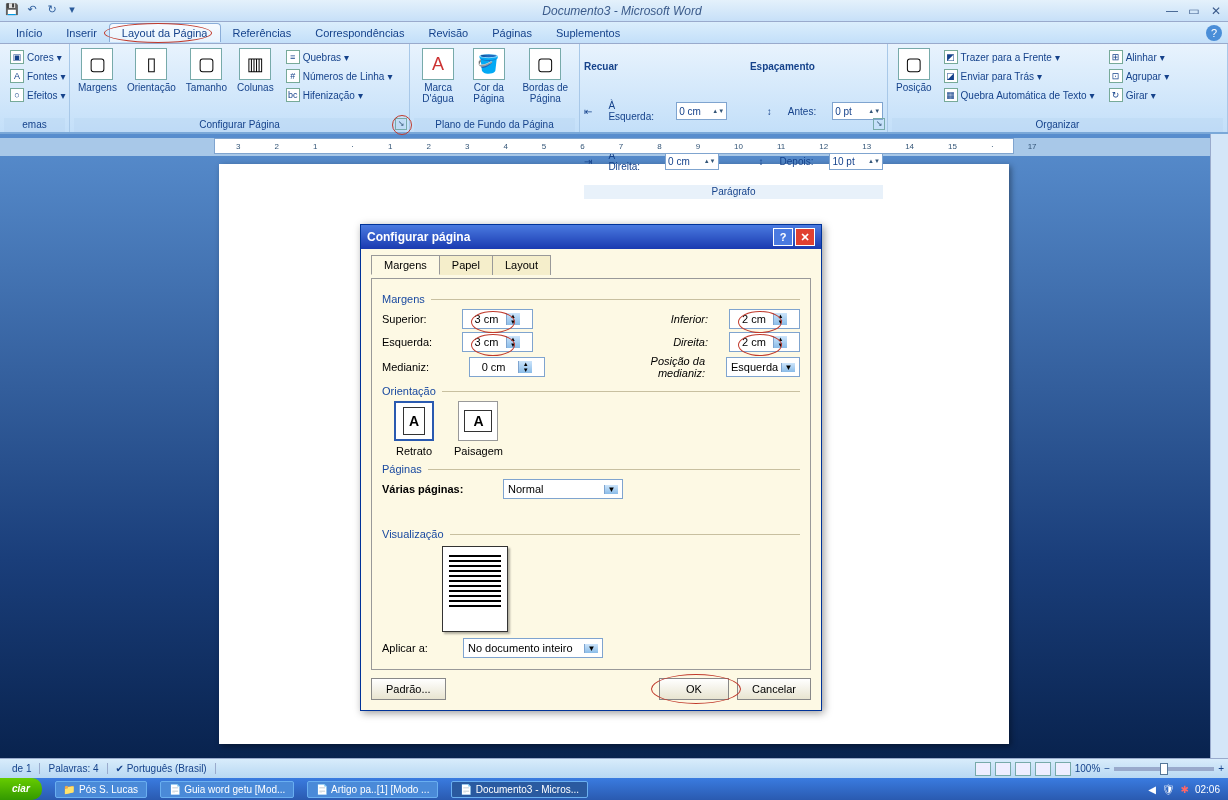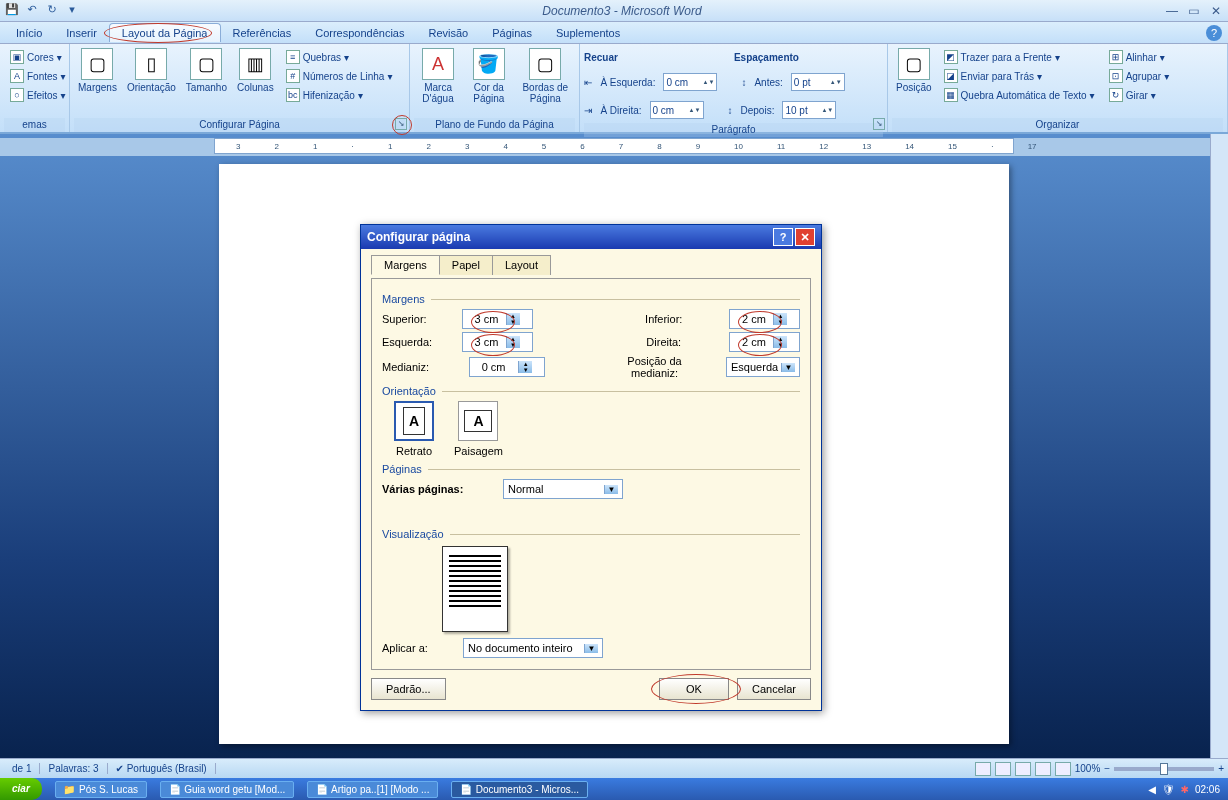--- a/index.html
+++ b/index.html
@@ -24,21 +24,21 @@
 .ribbon { height: 90px; background: linear-gradient(to bottom, #e8f3fd, #c3dff9); display: flex; border-bottom: 2px solid #7aa8d8; }
 .group { border-right: 1px solid #a8c8e8; display: flex; flex-direction: column; padding: 2px 4px 0 4px; position: relative; }
 .group-body { flex: 1; display: flex; align-items: flex-start; gap: 2px; }
 .group-label { font-size: 10px; color: #15428b; text-align: center; padding: 1px 0 2px 0; background: rgba(180,210,240,0.3); }
 .bigbtn { display: flex; flex-direction: column; align-items: center; padding: 2px 4px; min-width: 42px; }
 .bigbtn .icon { width: 32px; height: 32px; border: 1px solid #7aa; background: #fff; margin-bottom: 2px; display: flex; align-items: center; justify-content: center; font-size: 18px; }
 .bigbtn .lbl { font-size: 10px; color: #15428b; text-align: center; line-height: 11px; }
 .smallstack { display: flex; flex-direction: column; gap: 1px; padding: 2px; }
 .smallbtn { font-size: 10px; color: #15428b; padding: 2px 4px; display: flex; align-items: center; gap: 3px; white-space: nowrap; }
 .smallbtn .si { width: 14px; height: 14px; border: 1px solid #7a9; background: #fff; font-size: 9px; text-align: center; line-height: 12px; }
-.paragroup .row { display: flex; align-items: center; gap: 8px; font-size: 10px; color: #15428b; margin: 4px 0; }
+.paragroup .row { display: flex; align-items: center; gap: 16px; font-size: 10px; color: #15428b; margin: 13px 0; }
 .numfield { width: 54px; height: 18px; border: 1px solid #7fa4cf; background: #fff; font-size: 10px; padding: 0 2px; display: flex; align-items: center; justify-content: space-between; }
 .spin { width: 12px; display: flex; flex-direction: column; font-size: 6px; color: #357; }
 .launcher { position: absolute; right: 2px; bottom: 2px; width: 12px; height: 12px; border: 1px solid #7aa; font-size: 8px; text-align: center; line-height: 10px; color: #357; }
 .launcher-circle { position: absolute; right: -3px; bottom: -3px; width: 20px; height: 20px; border: 1.5px solid #c0392b; border-radius: 50%; pointer-events: none; }
 
 
 .ruler { height: 18px; background: #a8c8e8; margin: 4px 0 0 0; display: flex; justify-content: center; }
 .ruler-inner { width: 800px; height: 16px; background: #fff; border: 1px solid #7fa4cf; font-size: 8px; color: #357; display: flex; align-items: center; padding: 0 4px; position: relative; }
 .ruler-inner span { margin: 0 17px; }
 
@@ -73,21 +73,21 @@
 .dlg-body { padding: 6px 10px 10px 10px; }
 .dlg-tabs { display: flex; gap: 0; margin-bottom: 4px; }
 .dtab { padding: 3px 12px; font-size: 11px; border: 1px solid #999; background: #f5eecb; border-bottom: none; margin-right: -1px; }
 .dtab.active { background: #fdf9e4; border-bottom: 1px solid #fdf9e4; position: relative; z-index: 2; }
 .dlg-panel { border: 1px solid #999; padding: 8px 10px; background: #fdf9e4; margin-top: -1px; }
 .fieldset-lbl { color: #1a4aa0; font-size: 11px; margin: 6px 0 4px 0; display: flex; align-items: center; gap: 6px; }
 .fieldset-lbl::after { content: ""; flex: 1; height: 1px; background: #c8c0a0; }
 .frow { display: flex; align-items: center; margin: 3px 0; font-size: 11px; gap: 21px; }
 .frow label { width: 78px; }
 .frow .spacer { width: 60px; }
-.frow label.r { width: 118px; text-align: center; }
+.frow label.r { width: 118px; text-align: right; font-style: italic; }
 .dinput { width: 86px; height: 20px; border: 1px solid #7fa4cf; background: #fff; font-size: 11px; padding: 0 12px; display: flex; align-items: center; justify-content: space-between; }
 .dinput .sp { width: 14px; background: linear-gradient(to bottom, #cce4fb, #8abce8); border-left: 1px solid #7fa4cf; display: flex; flex-direction: column; font-size: 6px; text-align: center; }
 .dselect { width: 86px; height: 20px; border: 1px solid #7fa4cf; background: #fff; font-size: 11px; padding: 0 4px; display: flex; align-items: center; justify-content: space-between; }
 .dselect .ar { width: 14px; background: linear-gradient(to bottom, #cce4fb, #8abce8); border-left: 1px solid #7fa4cf; font-size: 8px; text-align: center; }
 .red-circ { position: relative; }
 .red-circ::after { content: ""; position: absolute; left: -4px; top: -2px; width: 42px; height: 20px; border: 1.5px solid #c0392b; border-radius: 50%; pointer-events: none; }
 .orient-row { display: flex; gap: 20px; margin: 4px 0 4px 12px; }
 .orient-btn { display: flex; flex-direction: column; align-items: center; font-size: 11px; gap: 4px; }
 .orient-icon { width: 40px; height: 40px; border: 1px solid #999; background: #fff; display: flex; align-items: center; justify-content: center; }
 .orient-icon.sel { border: 2px solid #2a5ab0; }
@@ -400,21 +400,21 @@
         </div>
       <div class="dbtn">Cancelar</div>
     </div>
   </div>
 </div>
 
 <div class="vscroll"></div>
 
 <div class="statusbar">
   <span>de 1</span>
-  <span>Palavras: 3</span>
+  <span>Palavras: 4</span>
   <span>✔ <span>Português (Brasil)</span></span>
   <div class="status-right">
     <div class="viewbtn"></div>
     <div class="viewbtn"></div>
     <div class="viewbtn"></div>
     <div class="viewbtn"></div>
     <div class="viewbtn"></div>
     <span>100%</span>
     <span>−</span>
     <div class="zoomslider">

